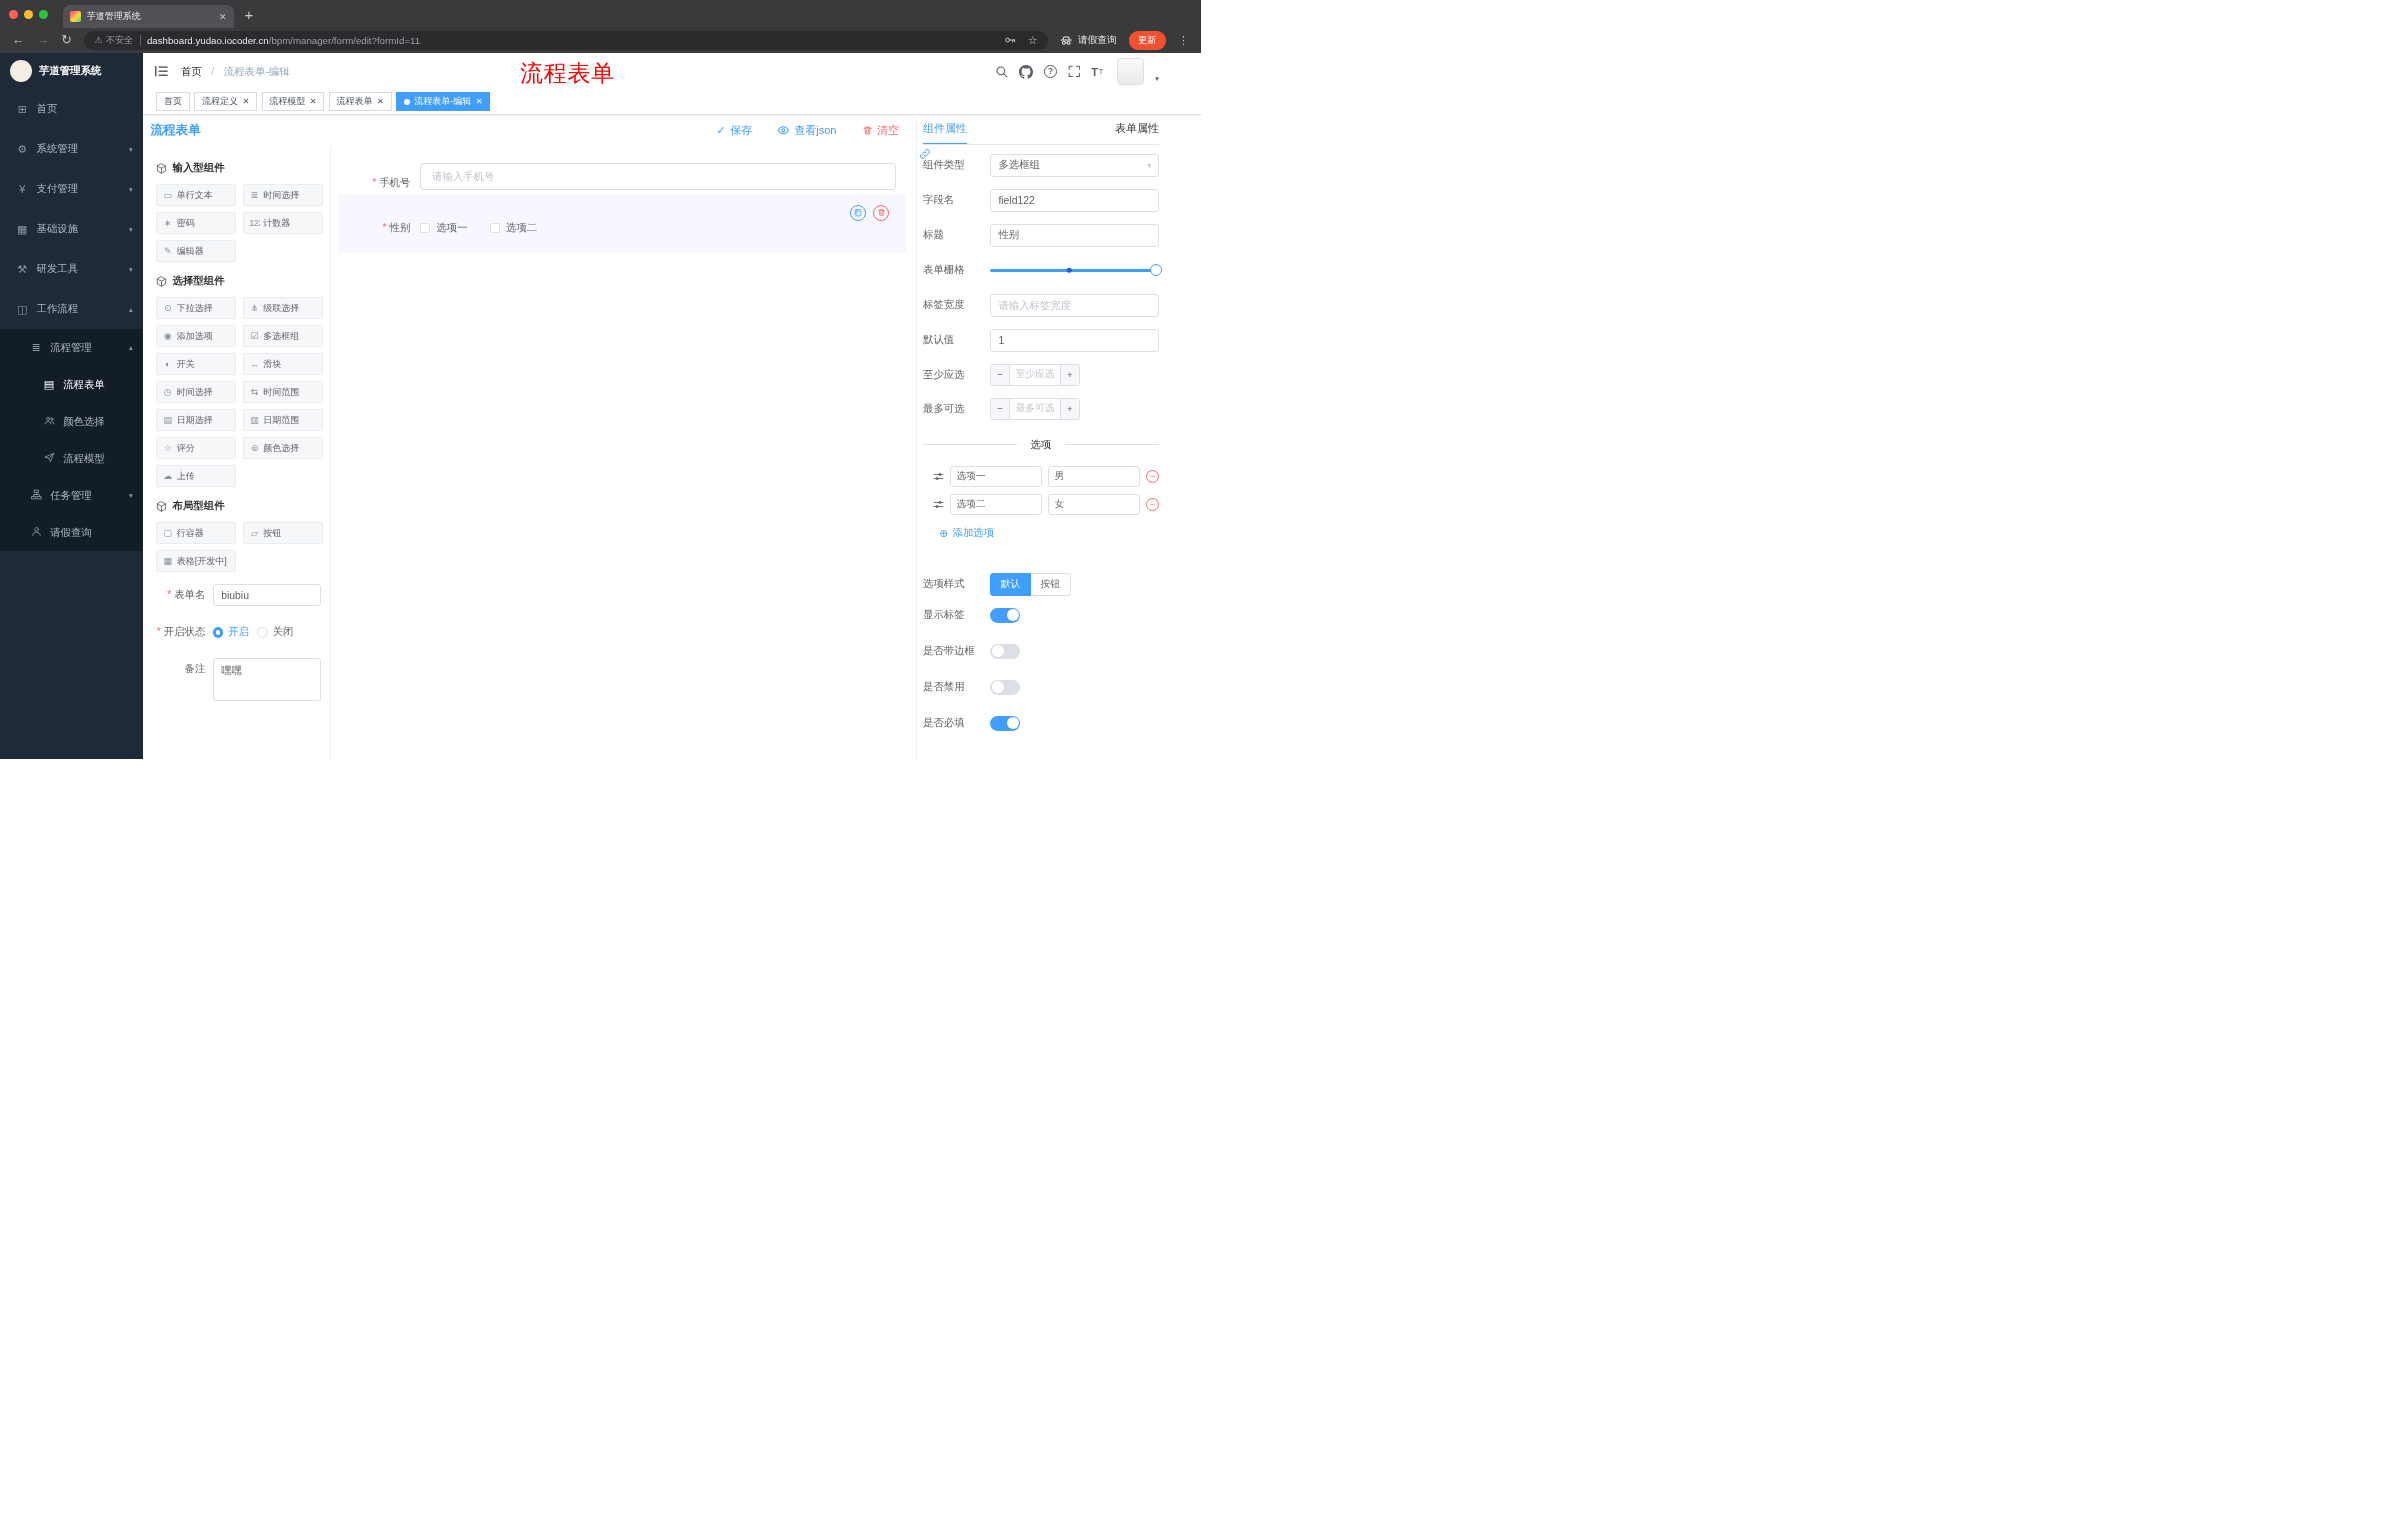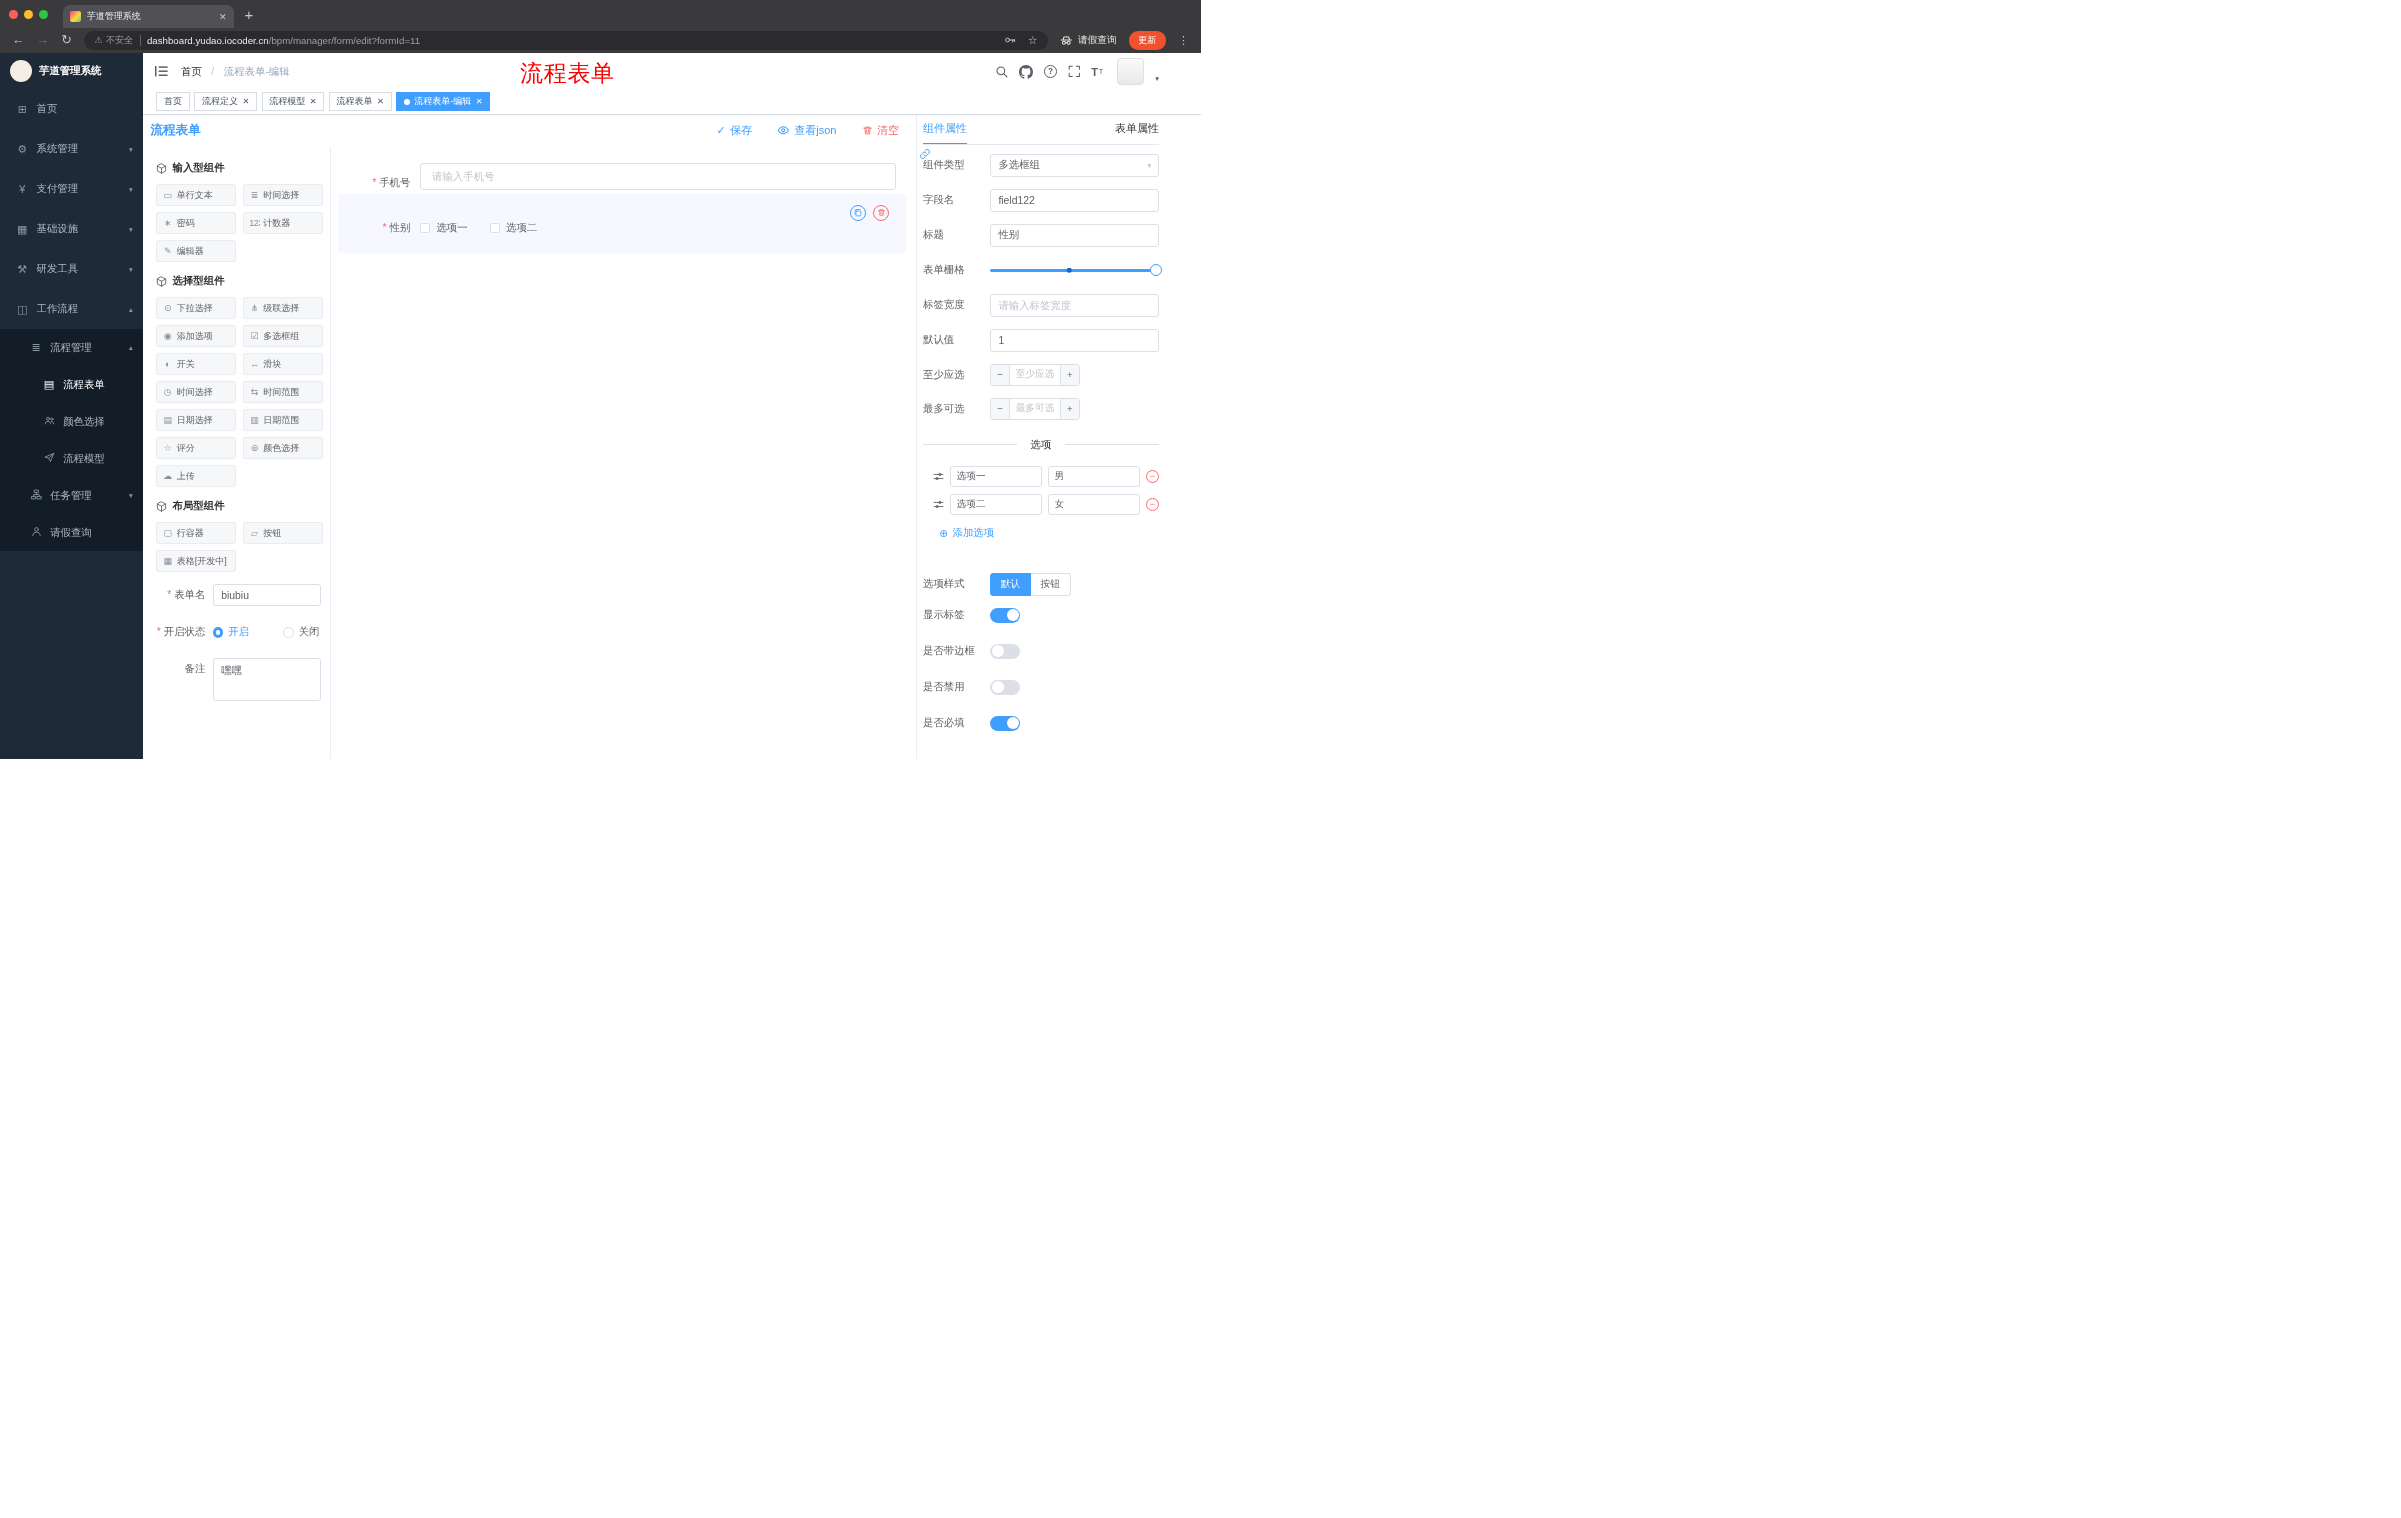--- a/index.html
+++ b/index.html
@@ -91,21 +91,21 @@
   .chips{display:grid;grid-template-columns:repeat(2,80px);gap:6px 6.7px;margin-bottom:12px}
   .chip{height:22px;background:#f6f7f9;border:0.7px solid #e8ebf0;border-radius:2.2px;display:flex;align-items:center;gap:3.7px;padding:0 5.2px;font-size:9px;color:#606266;cursor:move;white-space:nowrap;overflow:hidden}
   .chip .ci{color:#8a8f99;font-size:9px;width:10.4px;text-align:center;flex-shrink:0;overflow:hidden}
   .ci-txt{font-size:6px;letter-spacing:-0.4px}
   .pform{}
   .pfrow{display:flex;align-items:flex-start;margin-bottom:15px}
   .pflabel{width:49px;text-align:right;font-size:10.4px;color:#606266;line-height:22px;flex-shrink:0}
   .req::before{content:"*";color:#f56c6c;margin-right:3px}
   .pfinput{flex:1;min-width:0;height:22px;border:0.7px solid #dcdfe6;border-radius:3px;padding:0 7.4px;font-size:10.4px;color:#606266;margin-left:7.4px;outline:none;background:#fff}
   textarea.pfinput{height:43px;padding-top:4.5px;resize:none;line-height:1.4}
-  .radio-group{display:flex;align-items:center;gap:34px;margin-left:7.4px;height:22px}
+  .radio-group{display:flex;align-items:center;gap:8px;margin-left:7.4px;height:22px}
   .radio{display:flex;align-items:center;gap:5.2px;cursor:pointer}
   .rdot{width:10.4px;height:10.4px;border-radius:50%;border:0.7px solid #dcdfe6;background:#fff;flex-shrink:0}
   .radio.checked .rdot{border:3px solid #409eff}
   .radio.checked .rlbl{color:#409eff}
 
   
   .canvas{flex:1;padding:16.3px 20px 0 7.4px;min-width:0;overflow:hidden}
   .cfield{display:flex;align-items:flex-end;margin-bottom:4.5px}
   .clabel{width:72px;text-align:right;font-size:10.4px;color:#606266;flex-shrink:0}
   .cinput{flex:1;height:27px;border:0.7px solid #dcdfe6;border-radius:3px;margin-left:9.7px;padding:0 11px;font-size:10.4px;color:#606266;outline:none}

